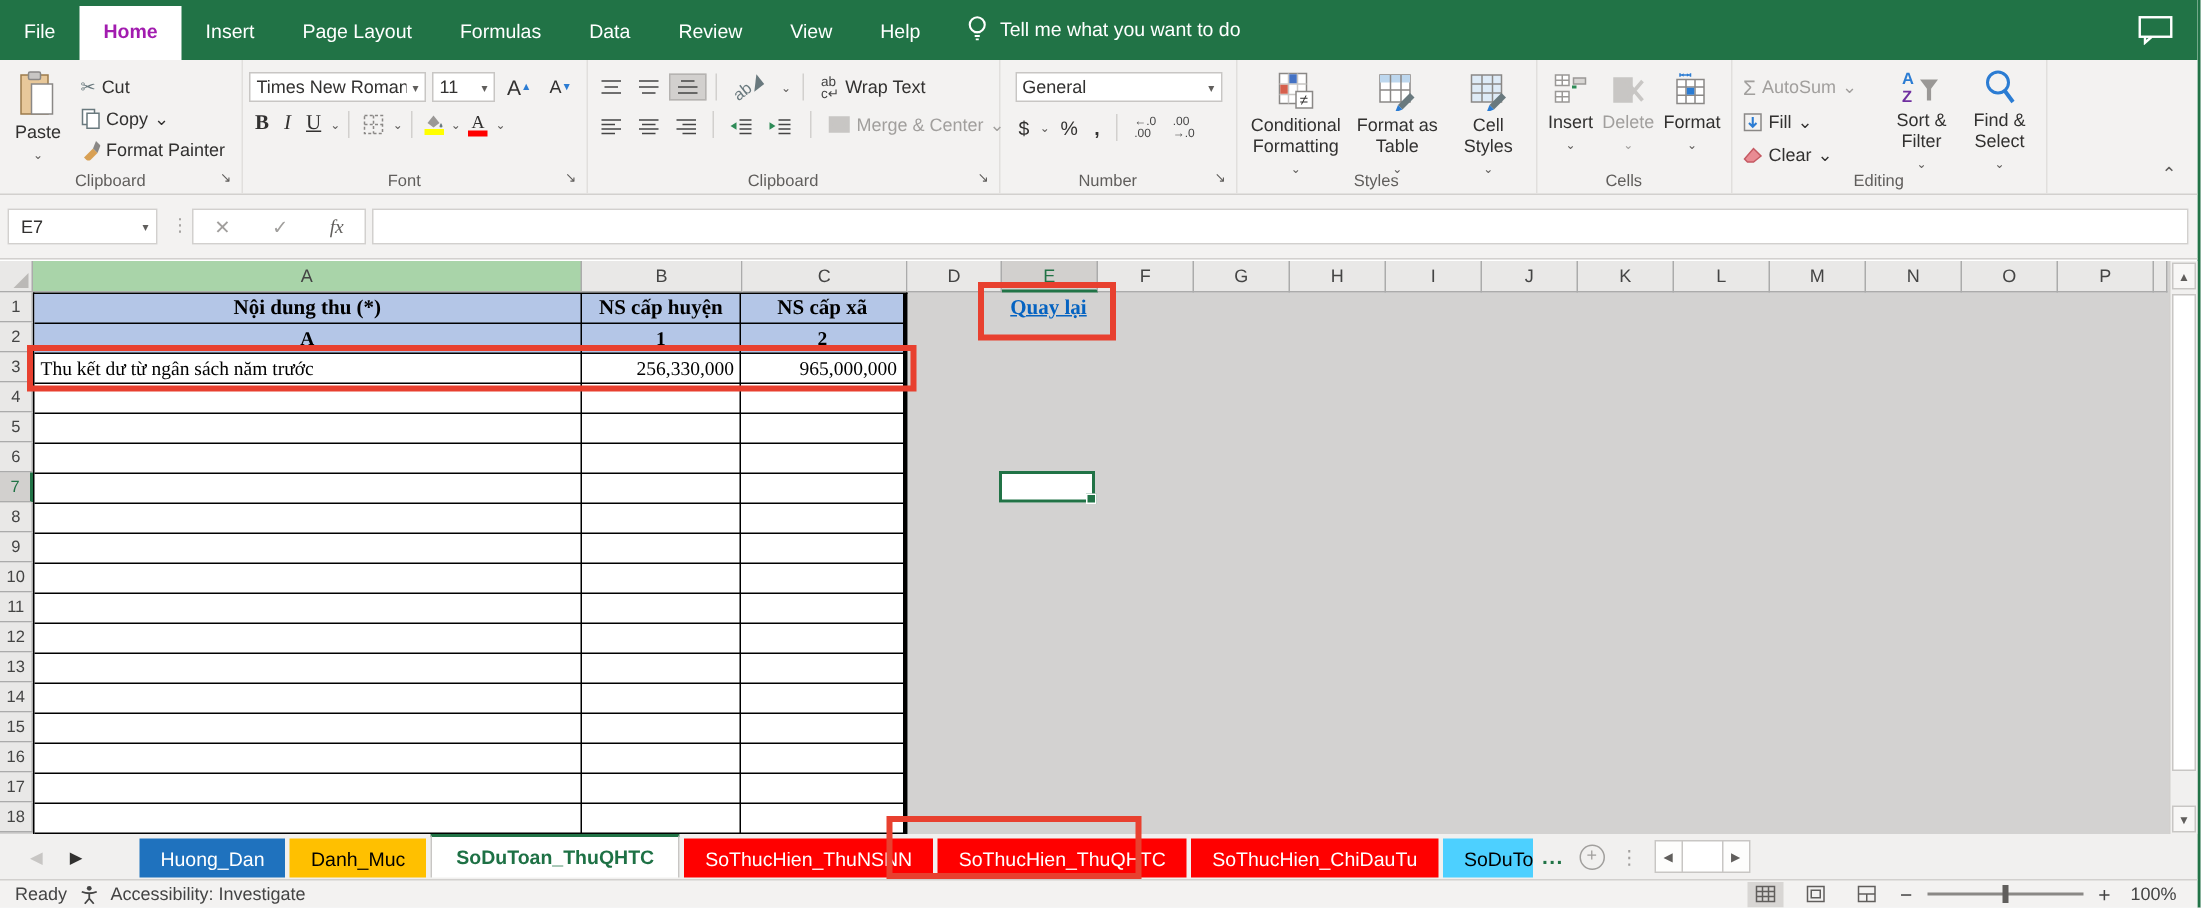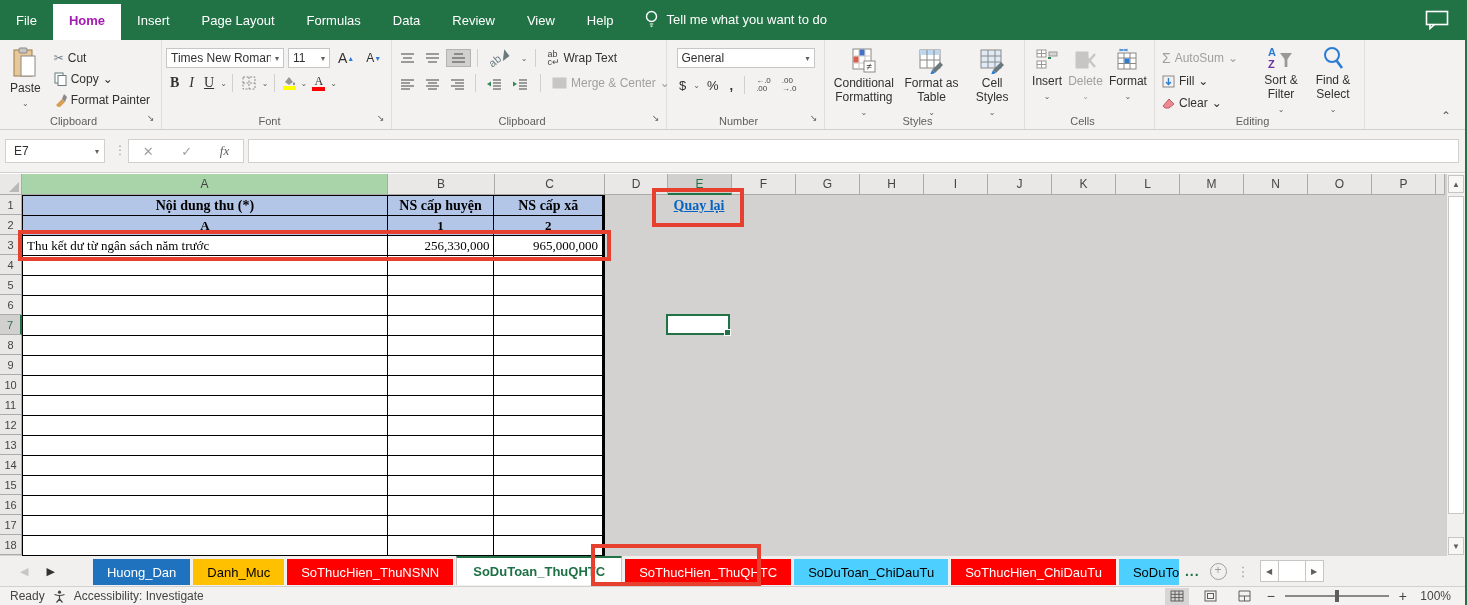--- a/index.html
+++ b/index.html
@@ -629,24 +629,23 @@
   </div>
 
   <div class="tabbar">
     <div class="tabnav">
       <span style="color:#C8C6C4;cursor:pointer;">◀</span>
       <span style="color:#323130;cursor:pointer;">▶</span>
     </div>
     <div class="sheettabs" id="sheet-tabs">
         <div class="sheet-tab" style="background: rgb(31, 114, 190); color: rgb(255, 255, 255);">Huong_Dan</div>
         <div class="sheet-tab" style="background: rgb(255, 192, 0); color: rgb(0, 0, 0);">Danh_Muc</div>
+        <div class="sheet-tab active" style="color: rgb(30, 113, 69);">SoDuToan_ThuQHTC</div>
         <div class="sheet-tab" style="background: rgb(255, 0, 0); color: rgb(255, 255, 255);">SoThucHien_ThuNSNN</div>
-        <div class="sheet-tab active" style="color: rgb(30, 113, 69);">SoDuToan_ThuQHTC</div>
         <div class="sheet-tab" style="background: rgb(255, 0, 0); color: rgb(255, 255, 255);">SoThucHien_ThuQHTC</div>
-        <div class="sheet-tab" style="background: rgb(77, 208, 255); color: rgb(0, 0, 0);">SoDuToan_ChiDauTu</div>
         <div class="sheet-tab" style="background: rgb(255, 0, 0); color: rgb(255, 255, 255);">SoThucHien_ChiDauTu</div>
         <div class="sheet-tab truncated" style="background: rgb(77, 208, 255); color: rgb(0, 0, 0);">SoDuTo</div>
       </div>
     <div class="tab-extra">
       <span class="ellipsis">...</span>
       <span class="addsheet">+</span>
       <span class="vdots">⋮</span>
       <div class="hscroll">
         <span class="seg">◀</span>
         <span class="hthumb"></span>

